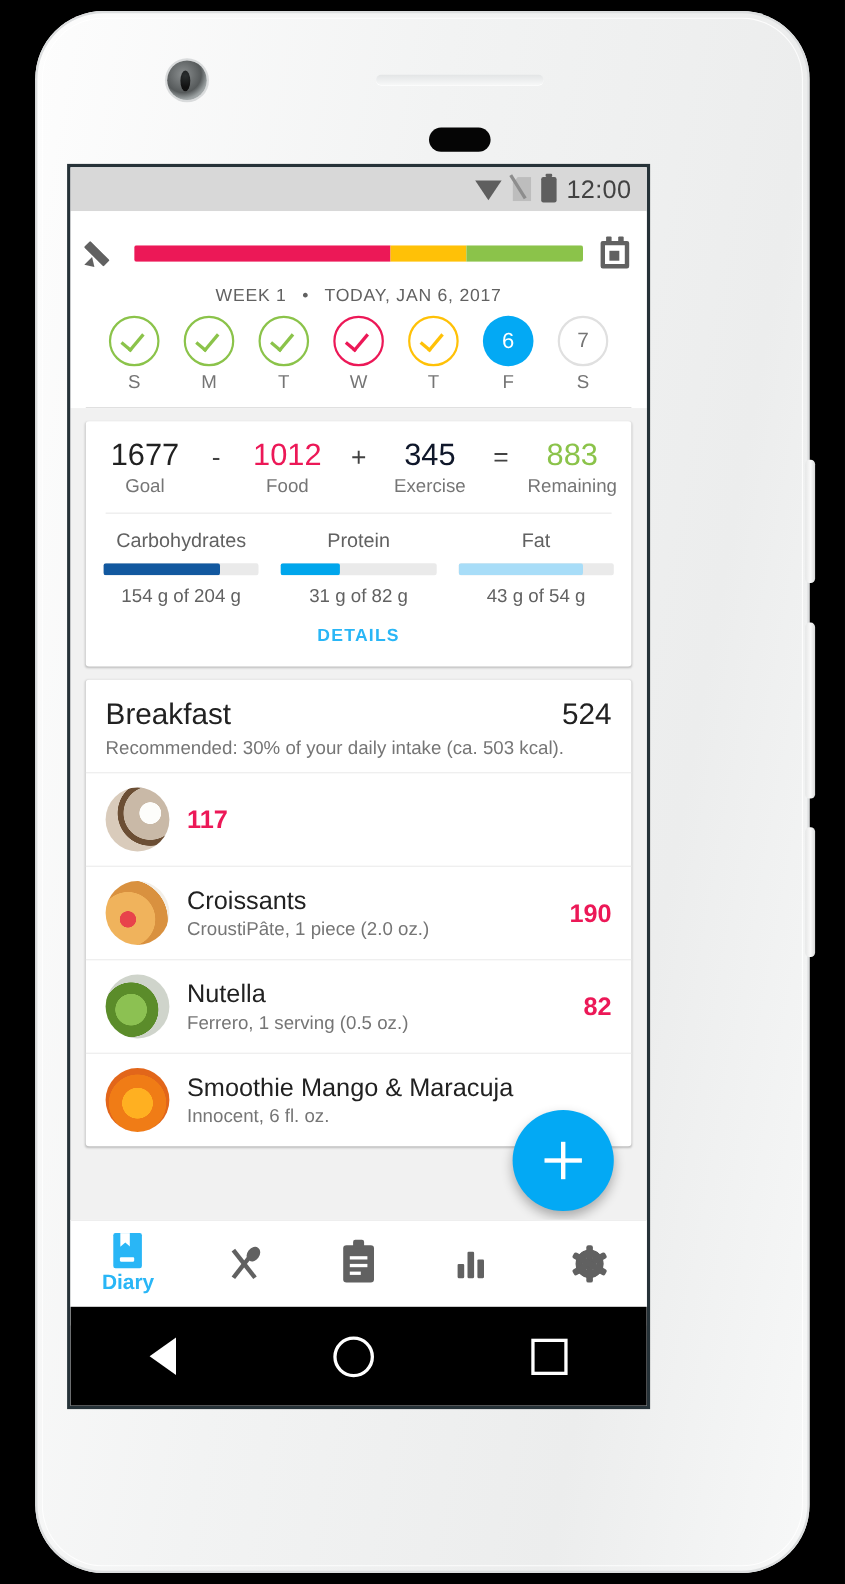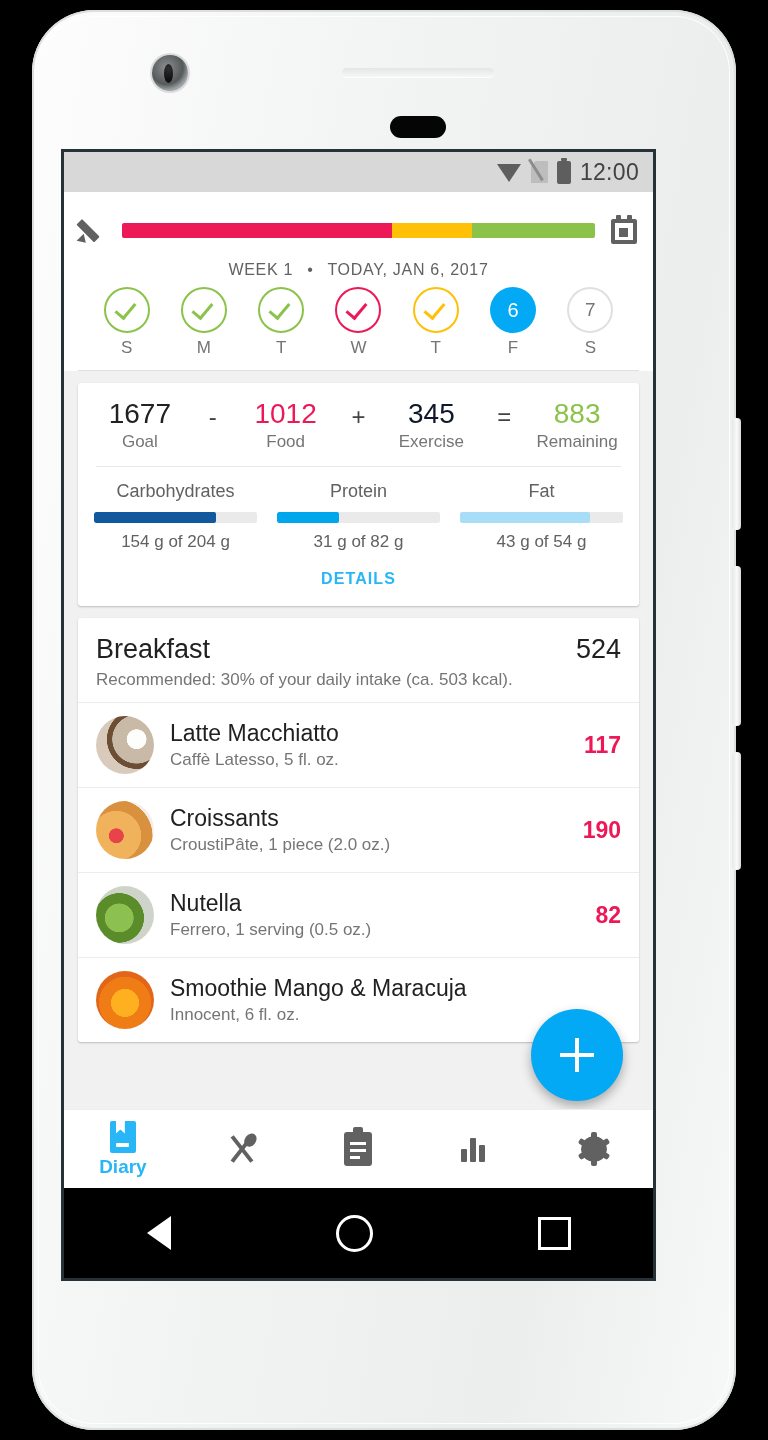--- a/index.html
+++ b/index.html
@@ -24,21 +24,21 @@
           background:radial-gradient(circle at 40% 35%,#8b8f90,#55595a 52%,#9aa0a1 70%,#cfd2d3 100%);
           box-shadow:0 0 0 2px #d9dbdc;}
   .camera i{position:absolute;left:12px;top:9px;width:9px;height:19px;border-radius:50%;
           background:radial-gradient(circle at 50% 25%,#2b2f30,#111 70%);}
   .speaker{position:absolute;left:310px;top:58px;width:152px;height:9px;border-radius:5px;
           background:linear-gradient(180deg,#e3e5e6,#f6f7f7);
           box-shadow:0 1px 0 rgba(255,255,255,.9);}
   .sensorpill{position:absolute;left:358px;top:106px;width:56px;height:22px;border-radius:11px;background:#050505;}
 
   
-  .screen{position:absolute;left:32px;top:142px;width:589px;height:1126px;
+  .screen{position:absolute;left:32px;top:142px;width:524px;height:1126px;
           background:#fff;overflow:hidden;
           box-shadow:0 0 0 3px #263238;}
 
   
   .statusbar{height:40px;background:#d8d8d8;display:flex;align-items:center;
              justify-content:flex-end;padding-right:14px;gap:9px;}
   .statusbar .clock{font-size:23px;color:#424242;letter-spacing:.3px;}
   .ico-wifi{width:25px;height:19px;position:relative;}
   .ico-wifi:before{content:"";position:absolute;left:0;top:1px;border-left:12.5px solid transparent;
       border-right:12.5px solid transparent;border-top:18px solid #5e5e5e;}
@@ -299,24 +299,20 @@
           <div class="mealhead">
             <div class="mealtop">
               <div class="mealname">Breakfast</div>
               <div class="mealkcal">524</div>
             </div>
             <div class="mealrec">Recommended: 30% of your daily intake (ca. 503 kcal).</div>
           </div>
           <div id="fooditems">
               <div class="fitem">
                 <div class="thumb" style="background-image: radial-gradient(circle at 70% 40%, rgb(253, 253, 251) 0px, rgb(253, 253, 251) 18%, rgb(201, 185, 167) 19%, rgb(201, 185, 167) 45%, rgb(107, 78, 52) 46%, rgb(107, 78, 52) 55%, rgb(217, 203, 187) 56%, rgb(217, 203, 187) 100%);"></div>
-                <div class="ftext">
-                  <div class="fname">Latte Macchiatto</div>
-                  <div class="fsub">Caffè Latesso, 5 fl. oz.</div>
-                </div>
                 <div class="fkcal">117</div>
               </div>
               <div class="fitem">
                 <div class="thumb" style="background-image: radial-gradient(circle at 35% 60%, rgb(232, 67, 75) 0px, rgb(232, 67, 75) 14%, rgb(240, 179, 92) 15%, rgb(240, 179, 92) 48%, rgb(217, 145, 63) 49%, rgb(217, 145, 63) 70%, rgb(243, 239, 232) 71%, rgb(243, 239, 232) 100%);"></div>
                 <div class="ftext">
                   <div class="fname">Croissants</div>
                   <div class="fsub">CroustiPâte, 1 piece (2.0 oz.)</div>
                 </div>
                 <div class="fkcal">190</div>
               </div>

